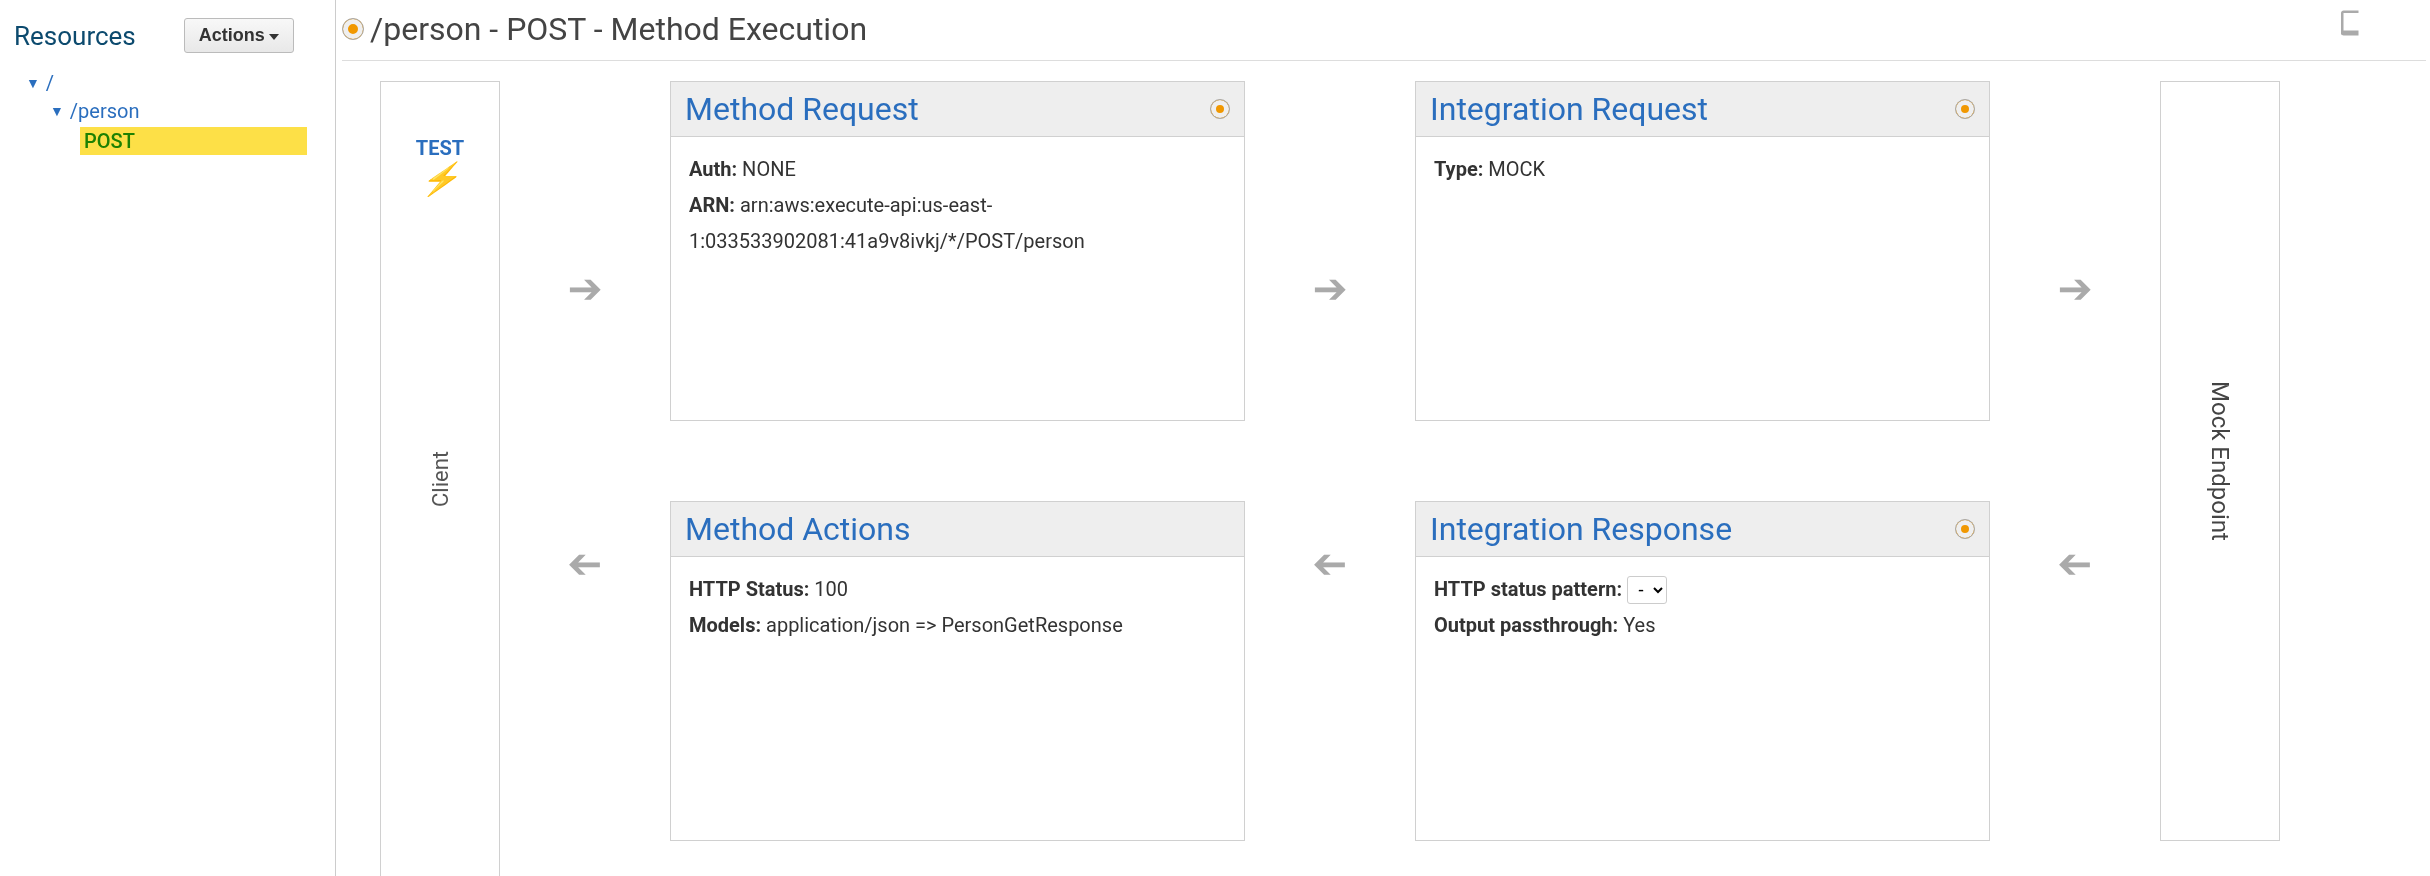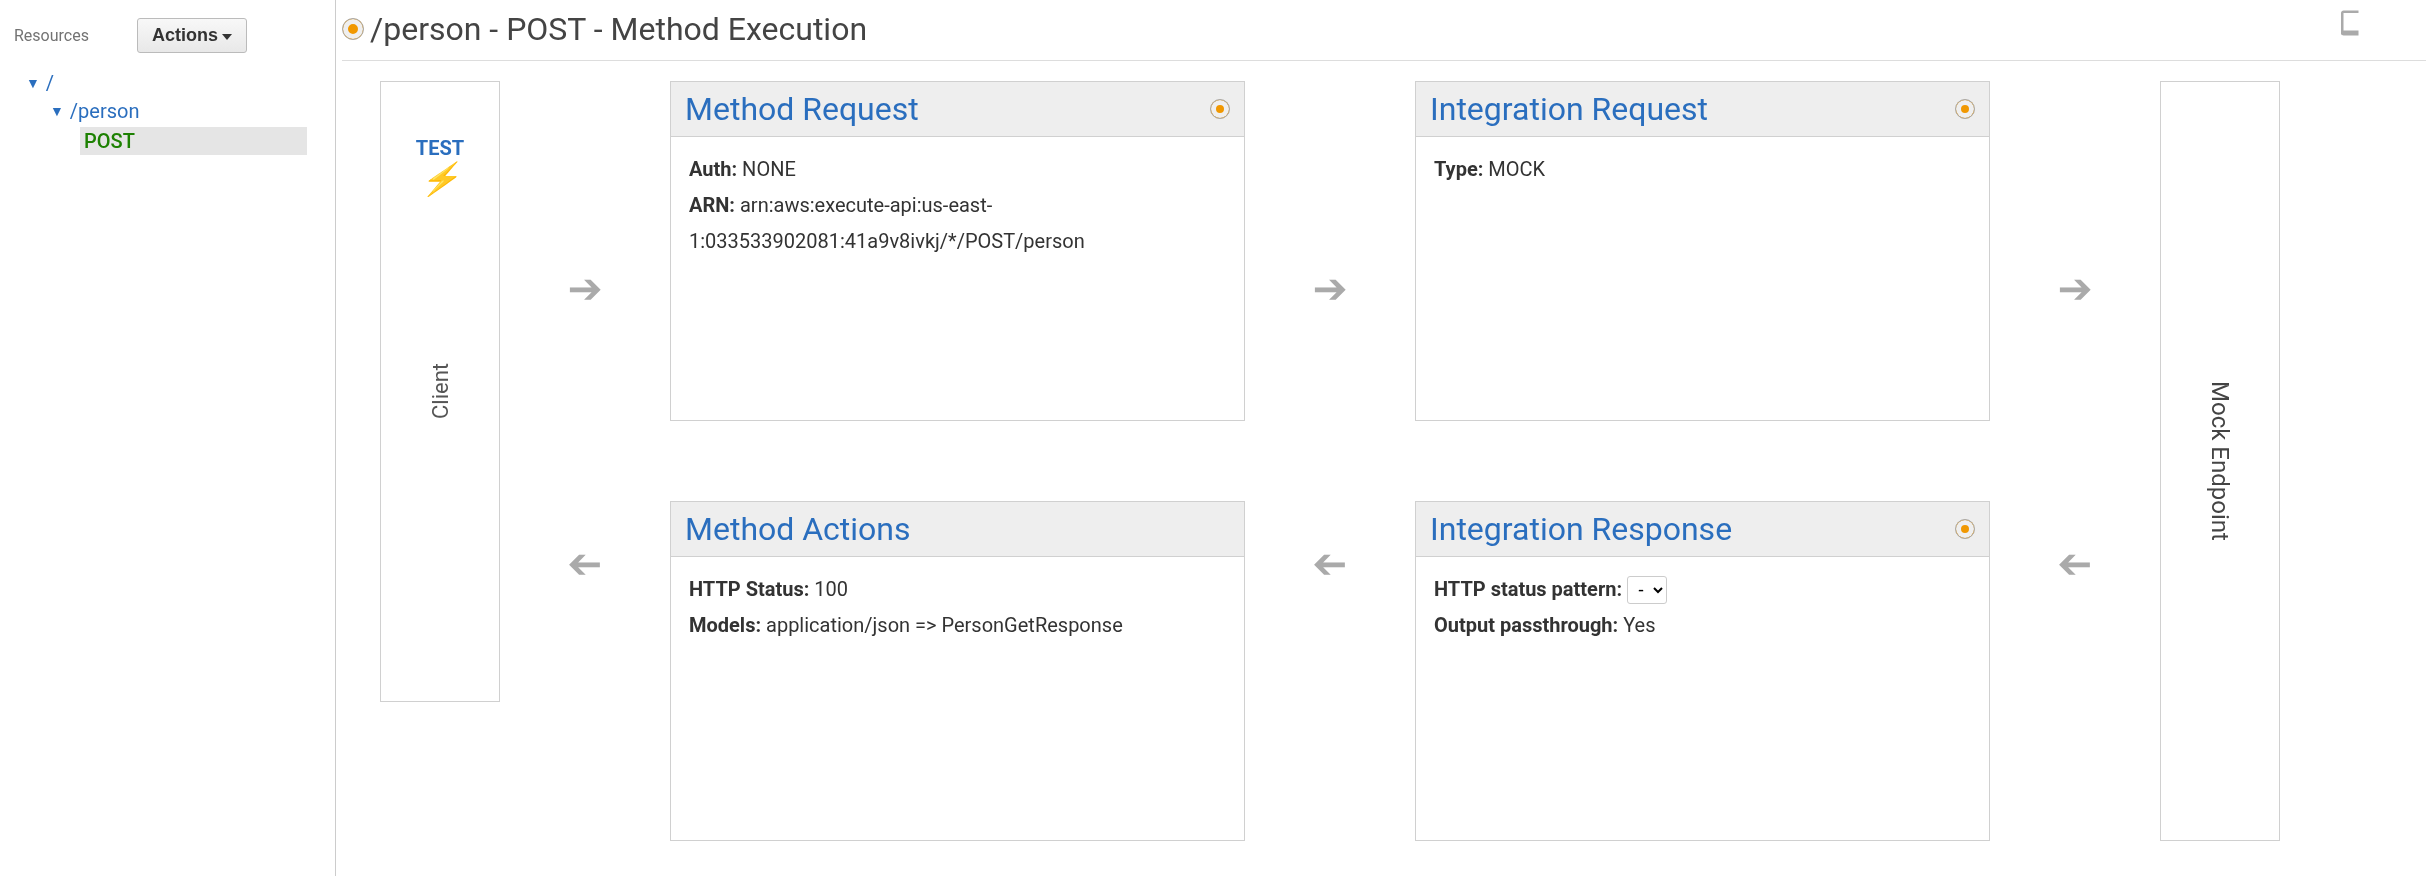--- a/index.html
+++ b/index.html
@@ -23,22 +23,22 @@
     padding: 18px 0 0 10px;
   }
   .sidebar-header {
     display: flex;
     align-items: center;
     gap: 48px;
     padding-left: 4px;
     margin-bottom: 16px;
   }
   .resources-title {
-    font-size: 16px;
-    color: #737373;
+    font-size: 26px;
+    color: #0c4a6e;
   }
   .actions-btn {
     background: linear-gradient(#f8f8f8, #e8e8e8);
     border: 1px solid #bbb;
     border-radius: 3px;
     padding: 6px 14px;
     font-size: 18px;
     font-weight: 600;
     color: #333;
     display: inline-flex;
@@ -70,21 +70,21 @@
     font-size: 14px;
   }
   .tree-link {
     color: #2a6ebe;
   }
   .tree-indent1 { padding-left: 24px; }
   .tree-indent2 { padding-left: 54px; }
   .tree-method {
     color: #1d8102;
     font-weight: 500;
-    background: #e5e5e5;
+    background: #fde047;
     width: 227px;
     padding: 2px 4px;
   }
   
   .main {
     flex: 1;
     position: relative;
     padding: 0 4px 0 6px;
   }
   .title-row {
@@ -240,21 +240,21 @@
       <span class="page-title">/person - POST - Method Execution</span>
       <span class="book-icon">
         <svg viewBox="0 0 24 24">
             <path d="M4 4c0-1 1-2 2-2h12v18H6c-1 0-2 1-2 2V4zm14 14V4H6v14h12zM6 20h12v2H6c-1 0-2-1-2-2 0 0 1 0 2 0z"></path>
           </svg>
       </span>
     </div>
 
     <div class="flow">
 
-      <div class="column-box" style="height:621px;">
+      <div class="column-box" style="height:796px;">
         <div class="test-block">
           <div>TEST</div>
           <div class="lightning">⚡</div>
         </div>
         <span class="vert-label">Client</span>
       </div>
 
       <div class="arrow-col">
         <span class="arrow up">➔</span>
         <span class="arrow down" style="transform:scaleX(-1);">➔</span>

